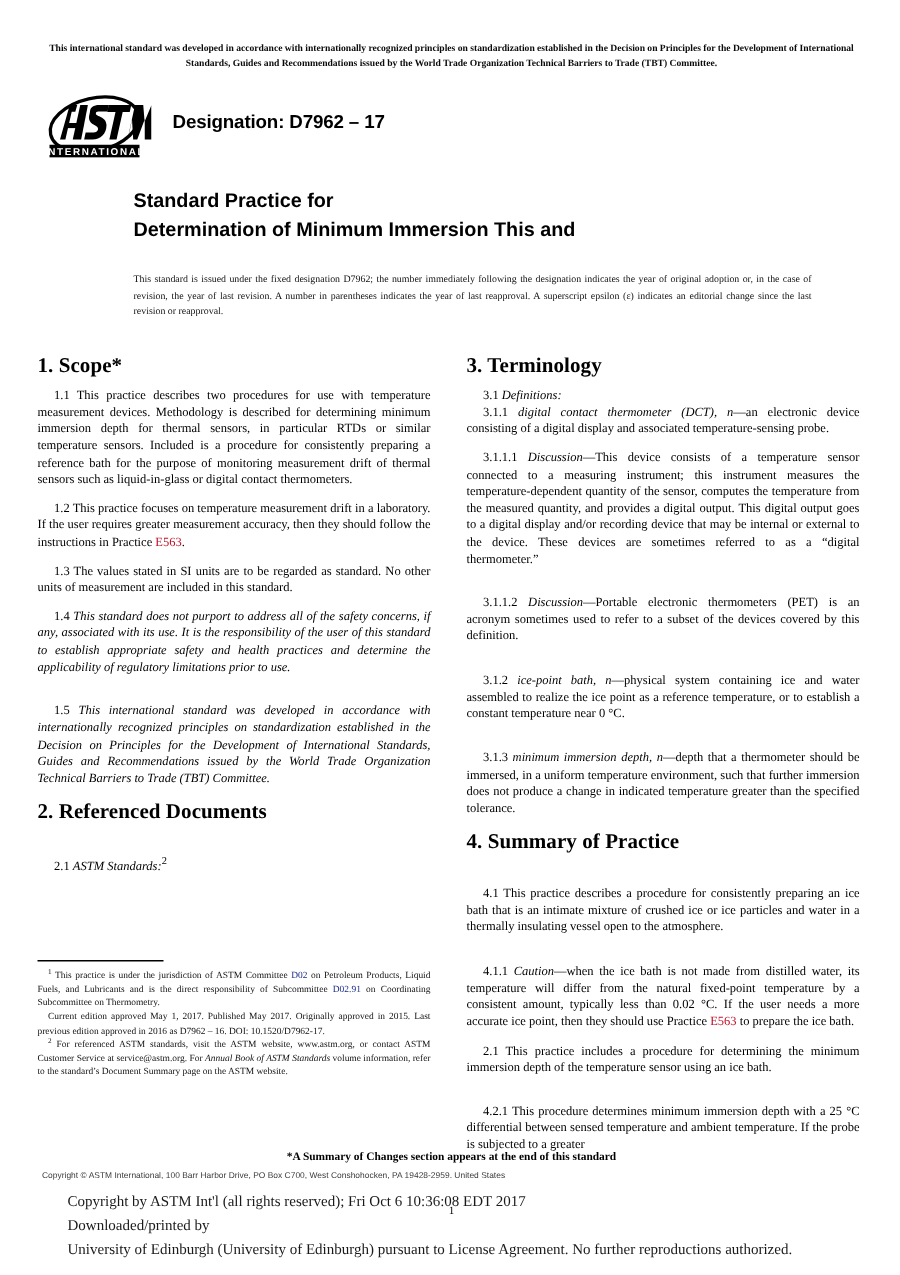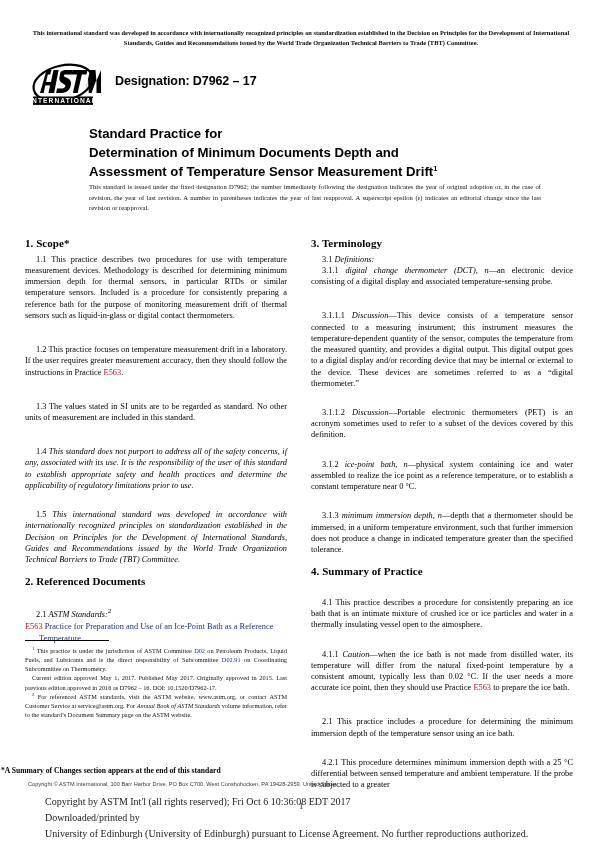--- a/index.html
+++ b/index.html
@@ -100,38 +100,38 @@
     width: 262px;
     font-size: 8.35px;
     line-height: 1.345;
     text-align: justify;
     color: #000;
   }
   .col-left  { left: 24px; }
   .col-right { left: 310px; }
 
   h2.sec {
-    font-size: 11px;
+    font-size: 14px;
     font-weight: bold;
     margin: 0 0 3px 0;
     padding: 0;
     text-align: left;
     letter-spacing: 0.05px;
   }
   h2.sec.spaced { margin-top: 9px; }
 
   p.para {
     margin: 0 0 0 0;
     padding: 0;
     text-indent: 11px;
     text-align: justify;
     -webkit-hyphens: none;
     hyphens: none;
   }
-  p.para.gap   { margin-top: 23px; }
+  p.para.gap   { margin-top: 8px; }
   p.para.gap-s { margin-top: 18px; }
 
   .num { font-style: normal; }
   .term { font-style: italic; }
   .lnk-red  { color: #c0112a; }
   .lnk-blue { color: #1c2e8a; }
 
   .ref-entry {
     margin: 1.5px 0 0 0;
     padding-left: 14px;
@@ -164,21 +164,21 @@
   }
   .footnotes sup { font-size: 4.8px; vertical-align: super; }
   .footnotes i { font-style: italic; }
 
   
   .summary-note {
     position: absolute;
     left: 0;
     top: 766px;
     width: 600px;
-    text-align: left;
+    text-align: center;
     font-size: 7.6px;
     font-weight: bold;
     color: #000;
   }
 
   .copyright-line {
     position: absolute;
     left: 27px;
     top: 781px;
     width: 546px;
@@ -232,22 +232,21 @@
         </g>
         <rect x="4" y="34.5" width="60" height="8.4" fill="#000"></rect>
         <text x="34" y="41" font-family="Liberation Sans, sans-serif" font-size="6.6" font-weight="bold" letter-spacing="1.1" fill="#fff" text-anchor="middle">INTERNATIONAL</text>
       </svg>
     </div>
     <div class="designation">Designation: D7962 – 17</div>
   </div>
 
   <div class="title-block">
     <span class="ln">Standard Practice for</span>
-    <span class="ln">Determination of Minimum Documents Depth and</span>
-    <span class="ln"><span>Assessment of Temperature Sensor Measurement Drift</span><sup>1</sup></span>
+    <span class="ln">Determination of Minimum Immersion This and</span>
   </div>
 
   <div class="issue-stmt">This standard is issued under the fixed designation D7962; the number immediately following the designation indicates the year of original adoption or, in the case of revision, the year of last revision. A number in parentheses indicates the year of last reapproval. A superscript epsilon (ε) indicates an editorial change since the last revision or reapproval.</div>
 
   <div class="col col-left">
 
     <h2 class="sec">1. Scope*</h2>
 
     <p class="para">1.1 This practice describes two procedures for use with temperature measurement devices. Methodology is described for determining minimum immersion depth for thermal sensors, in particular RTDs or similar temperature sensors. Included is a procedure for consistently preparing a reference bath for the purpose of monitoring measurement drift of thermal sensors such as liquid-in-glass or digital contact thermometers.</p>
 
@@ -256,31 +255,30 @@
     <p class="para gap">1.3 The values stated in SI units are to be regarded as standard. No other units of measurement are included in this standard.</p>
 
     <p class="para gap"><span class="num">1.4 </span><i>This standard does not purport to address all of the safety concerns, if any, associated with its use. It is the responsibility of the user of this standard to establish appropriate safety and health practices and determine the applicability of regulatory limitations prior to use.</i></p>
 
     <p class="para gap-s"><span class="num">1.5 </span><i>This international standard was developed in accordance with internationally recognized principles on standardization established in the Decision on Principles for the Development of International Standards, Guides and Recommendations issued by the World Trade Organization Technical Barriers to Trade (TBT) Committee.</i></p>
 
     <h2 class="sec spaced">2. Referenced Documents</h2>
 
     <p class="para gap-s"><span class="num">2.1 </span><i>ASTM Standards:</i><sup>2</sup></p>
 
-    <p class="ref-entry"><span class="lnk-red">E563</span> <span class="lnk-blue">Practice for Preparation and Use of an Ice-Point Bath as a Reference Temperature</span></p>
 
   </div>
 
   <div class="col col-right">
 
     <h2 class="sec">3. Terminology</h2>
 
     <p class="para"><span class="num">3.1 </span><i>Definitions:</i></p>
 
-    <p class="para"><span class="num">3.1.1 </span><i class="term">digital change thermometer (DCT), n</i><span>—an electronic device consisting of a digital display and associated temperature-sensing probe.</span></p>
+    <p class="para"><span class="num">3.1.1 </span><i class="term">digital contact thermometer (DCT), n</i><span>—an electronic device consisting of a digital display and associated temperature-sensing probe.</span></p>
 
     <p class="para gap"><span class="num">3.1.1.1 </span><i class="term">Discussion</i><span>—This device consists of a temperature sensor connected to a measuring instrument; this instrument measures the temperature-dependent quantity of the sensor, computes the temperature from the measured quantity, and provides a digital output. This digital output goes to a digital display and/or recording device that may be internal or external to the device. These devices are sometimes referred to as a “digital thermometer.”</span></p>
 
     <p class="para gap-s"><span class="num">3.1.1.2 </span><i class="term">Discussion</i><span>—Portable electronic thermometers (PET) is an acronym sometimes used to refer to a subset of the devices covered by this definition.</span></p>
 
     <p class="para gap-s"><span class="num">3.1.2 </span><i class="term">ice-point bath, n</i><span>—physical system containing ice and water assembled to realize the ice point as a reference temperature, or to establish a constant temperature near 0 °C.</span></p>
 
     <p class="para gap-s"><span class="num">3.1.3 </span><i class="term">minimum immersion depth, n</i><span>—depth that a thermometer should be immersed, in a uniform temperature environment, such that further immersion does not produce a change in indicated temperature greater than the specified tolerance.</span></p>
 
     <h2 class="sec spaced">4. Summary of Practice</h2>

